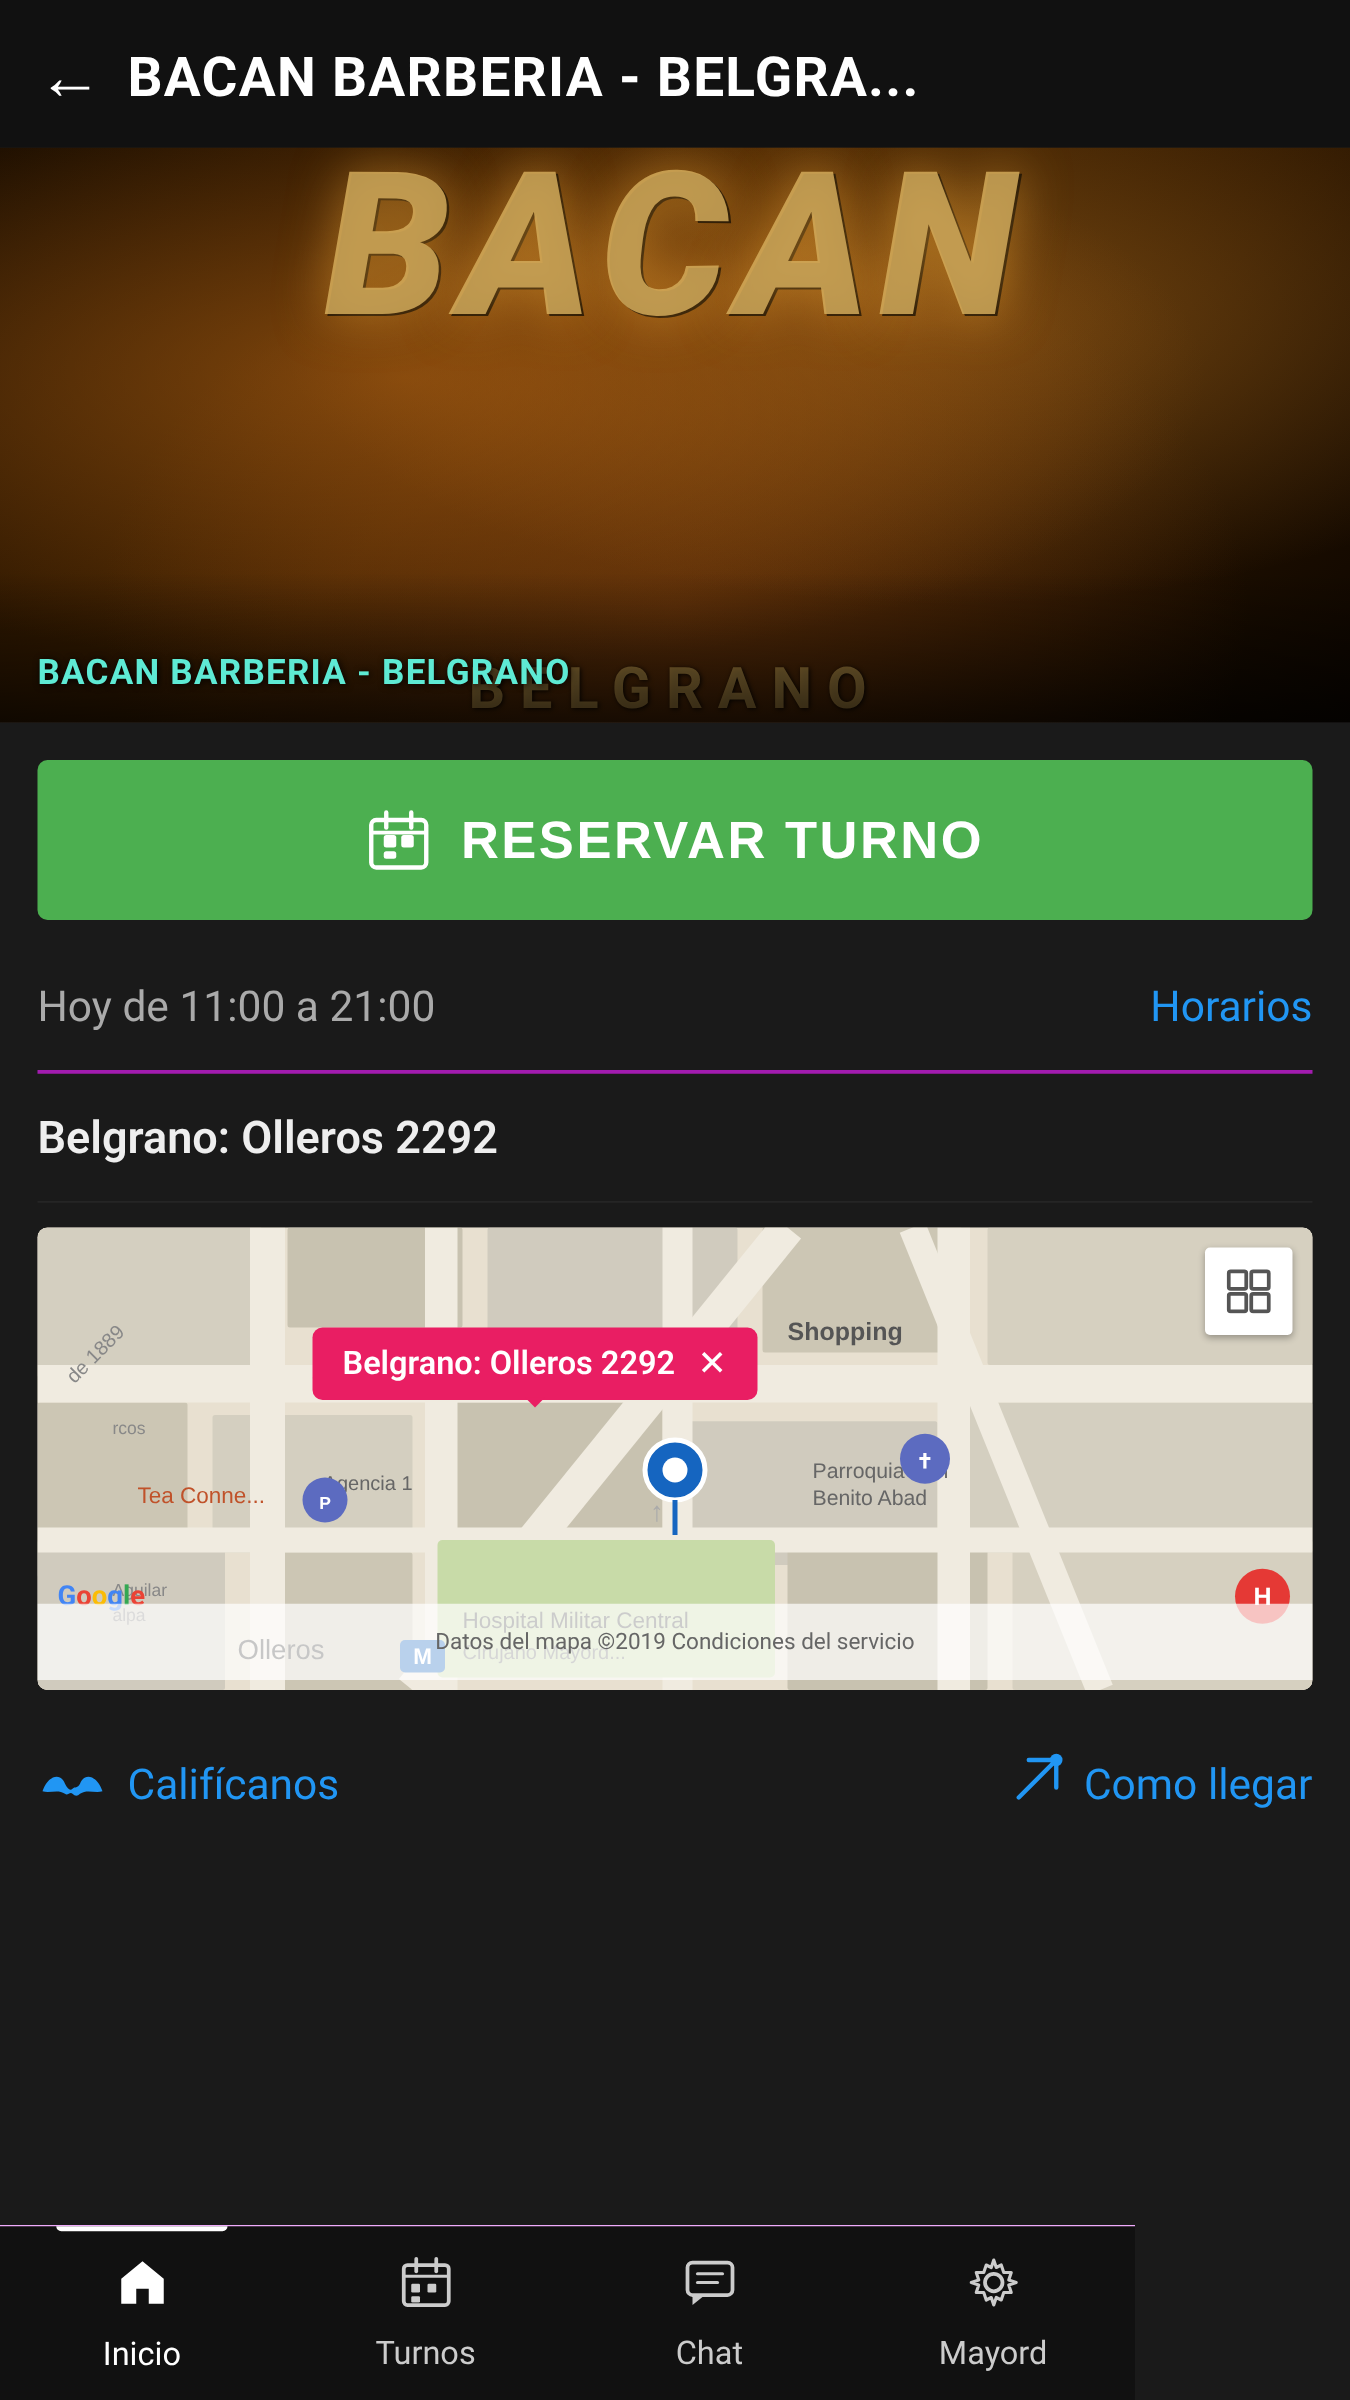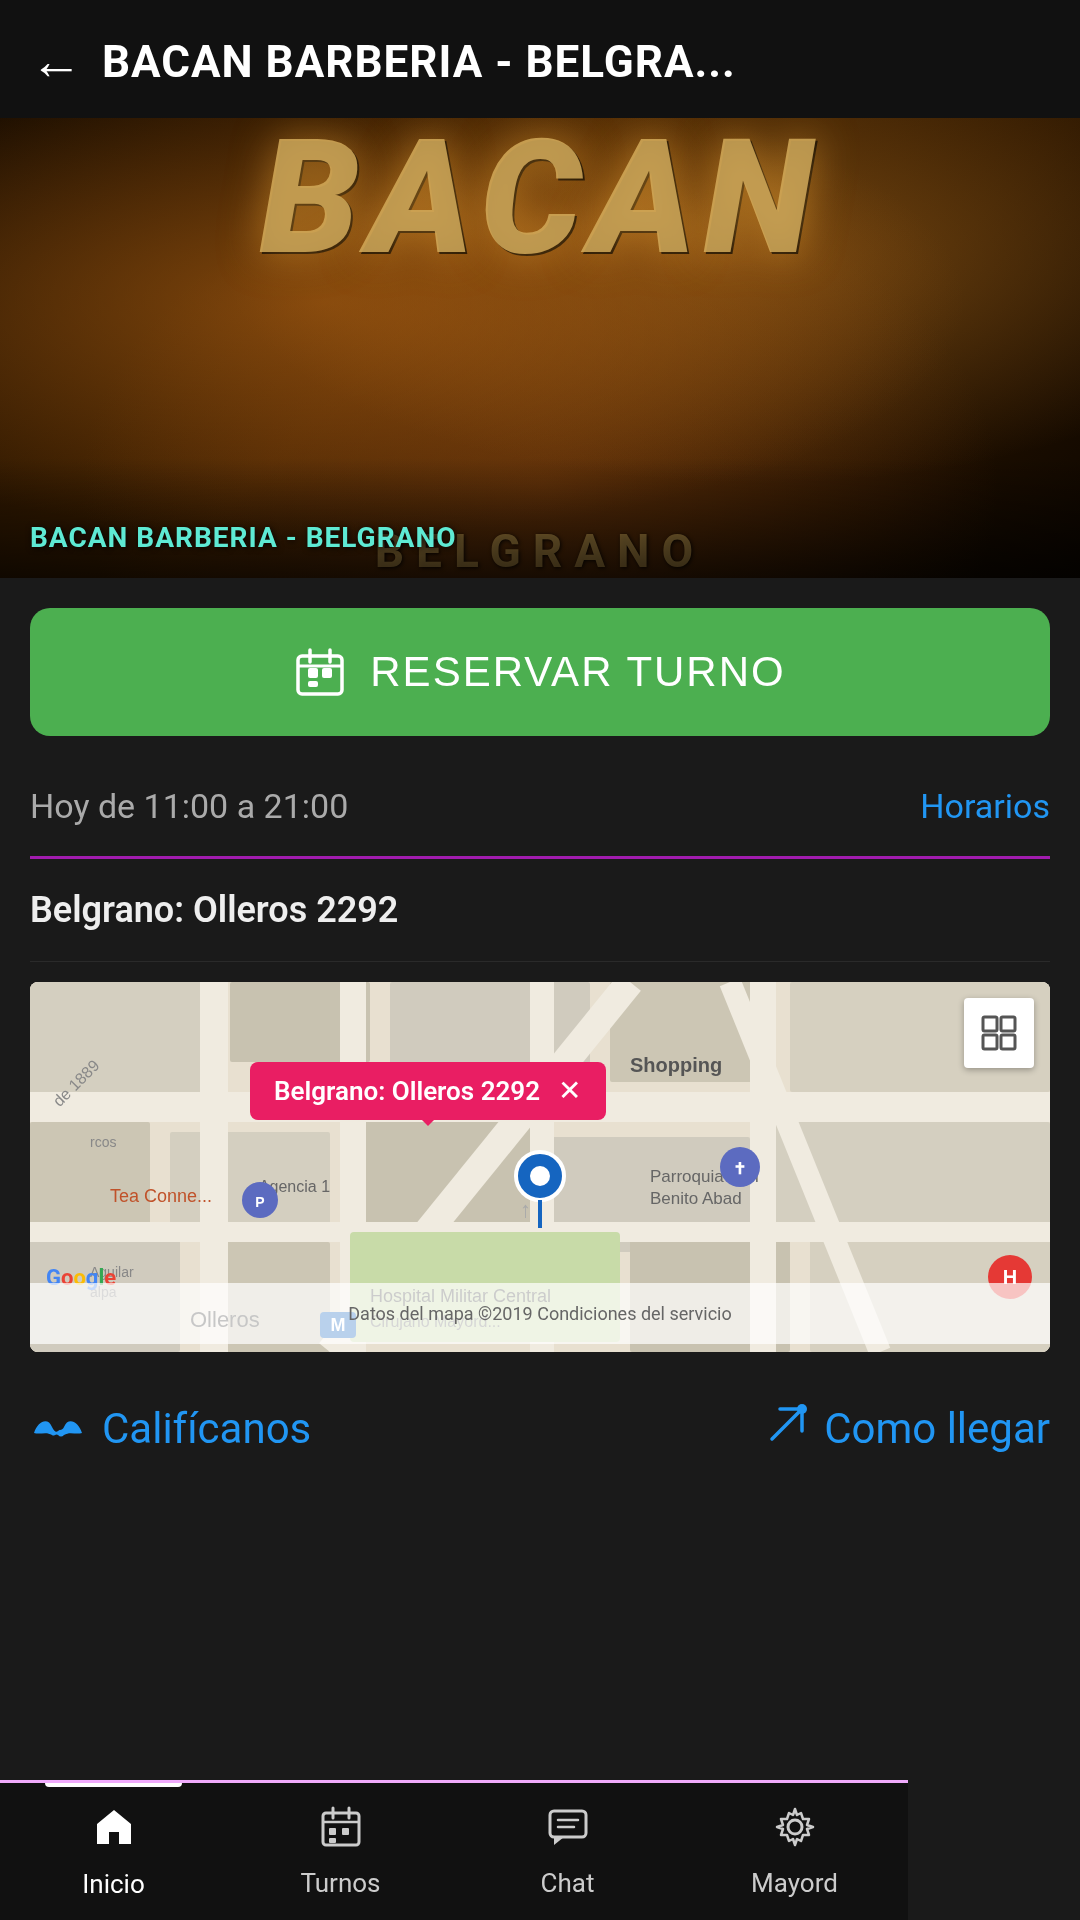--- a/index.html
+++ b/index.html
@@ -103,27 +103,27 @@
     }
 
     
     .book-btn {
       display: flex;
       align-items: center;
       justify-content: center;
       gap: 24px;
       background: #4caf50;
       border: none;
-      border-radius: 20px;
+      border-radius: 8px;
       width: 100%;
       padding: 38px 30px;
       margin: 30px 0;
       cursor: pointer;
       font-size: 42px;
-      font-weight: 400;
+      font-weight: 700;
       color: #fff;
       letter-spacing: 2px;
     }
     .book-btn-icon {
       width: 52px;
       height: 52px;
       display: inline-flex;
       align-items: center;
       justify-content: center;
     }
@@ -235,21 +235,21 @@
     .bottom-actions {
       display: flex;
       align-items: center;
       justify-content: space-between;
       padding: 30px 0 40px 0;
     }
     .action-link {
       display: flex;
       align-items: center;
       gap: 16px;
-      font-size: 42px;
+      font-size: 34px;
       color: #2196f3;
       cursor: pointer;
       text-decoration: none;
     }
     .mustache-icon {
       font-size: 44px;
       color: #2196f3;
     }
     .nav-icon-directions {
       font-size: 38px;
@@ -258,21 +258,21 @@
 
     
     .bottom-nav {
       position: fixed;
       bottom: 0;
       left: 0;
       width: 908px;
       background: #111;
       display: flex;
       align-items: stretch;
-      border-top: 3px solid #f0abfc;
+      border-top: 1px solid #f0abfc;
       height: 140px;
     }
     .nav-item {
       flex: 1;
       display: flex;
       flex-direction: column;
       align-items: center;
       justify-content: center;
       gap: 8px;
       cursor: pointer;

